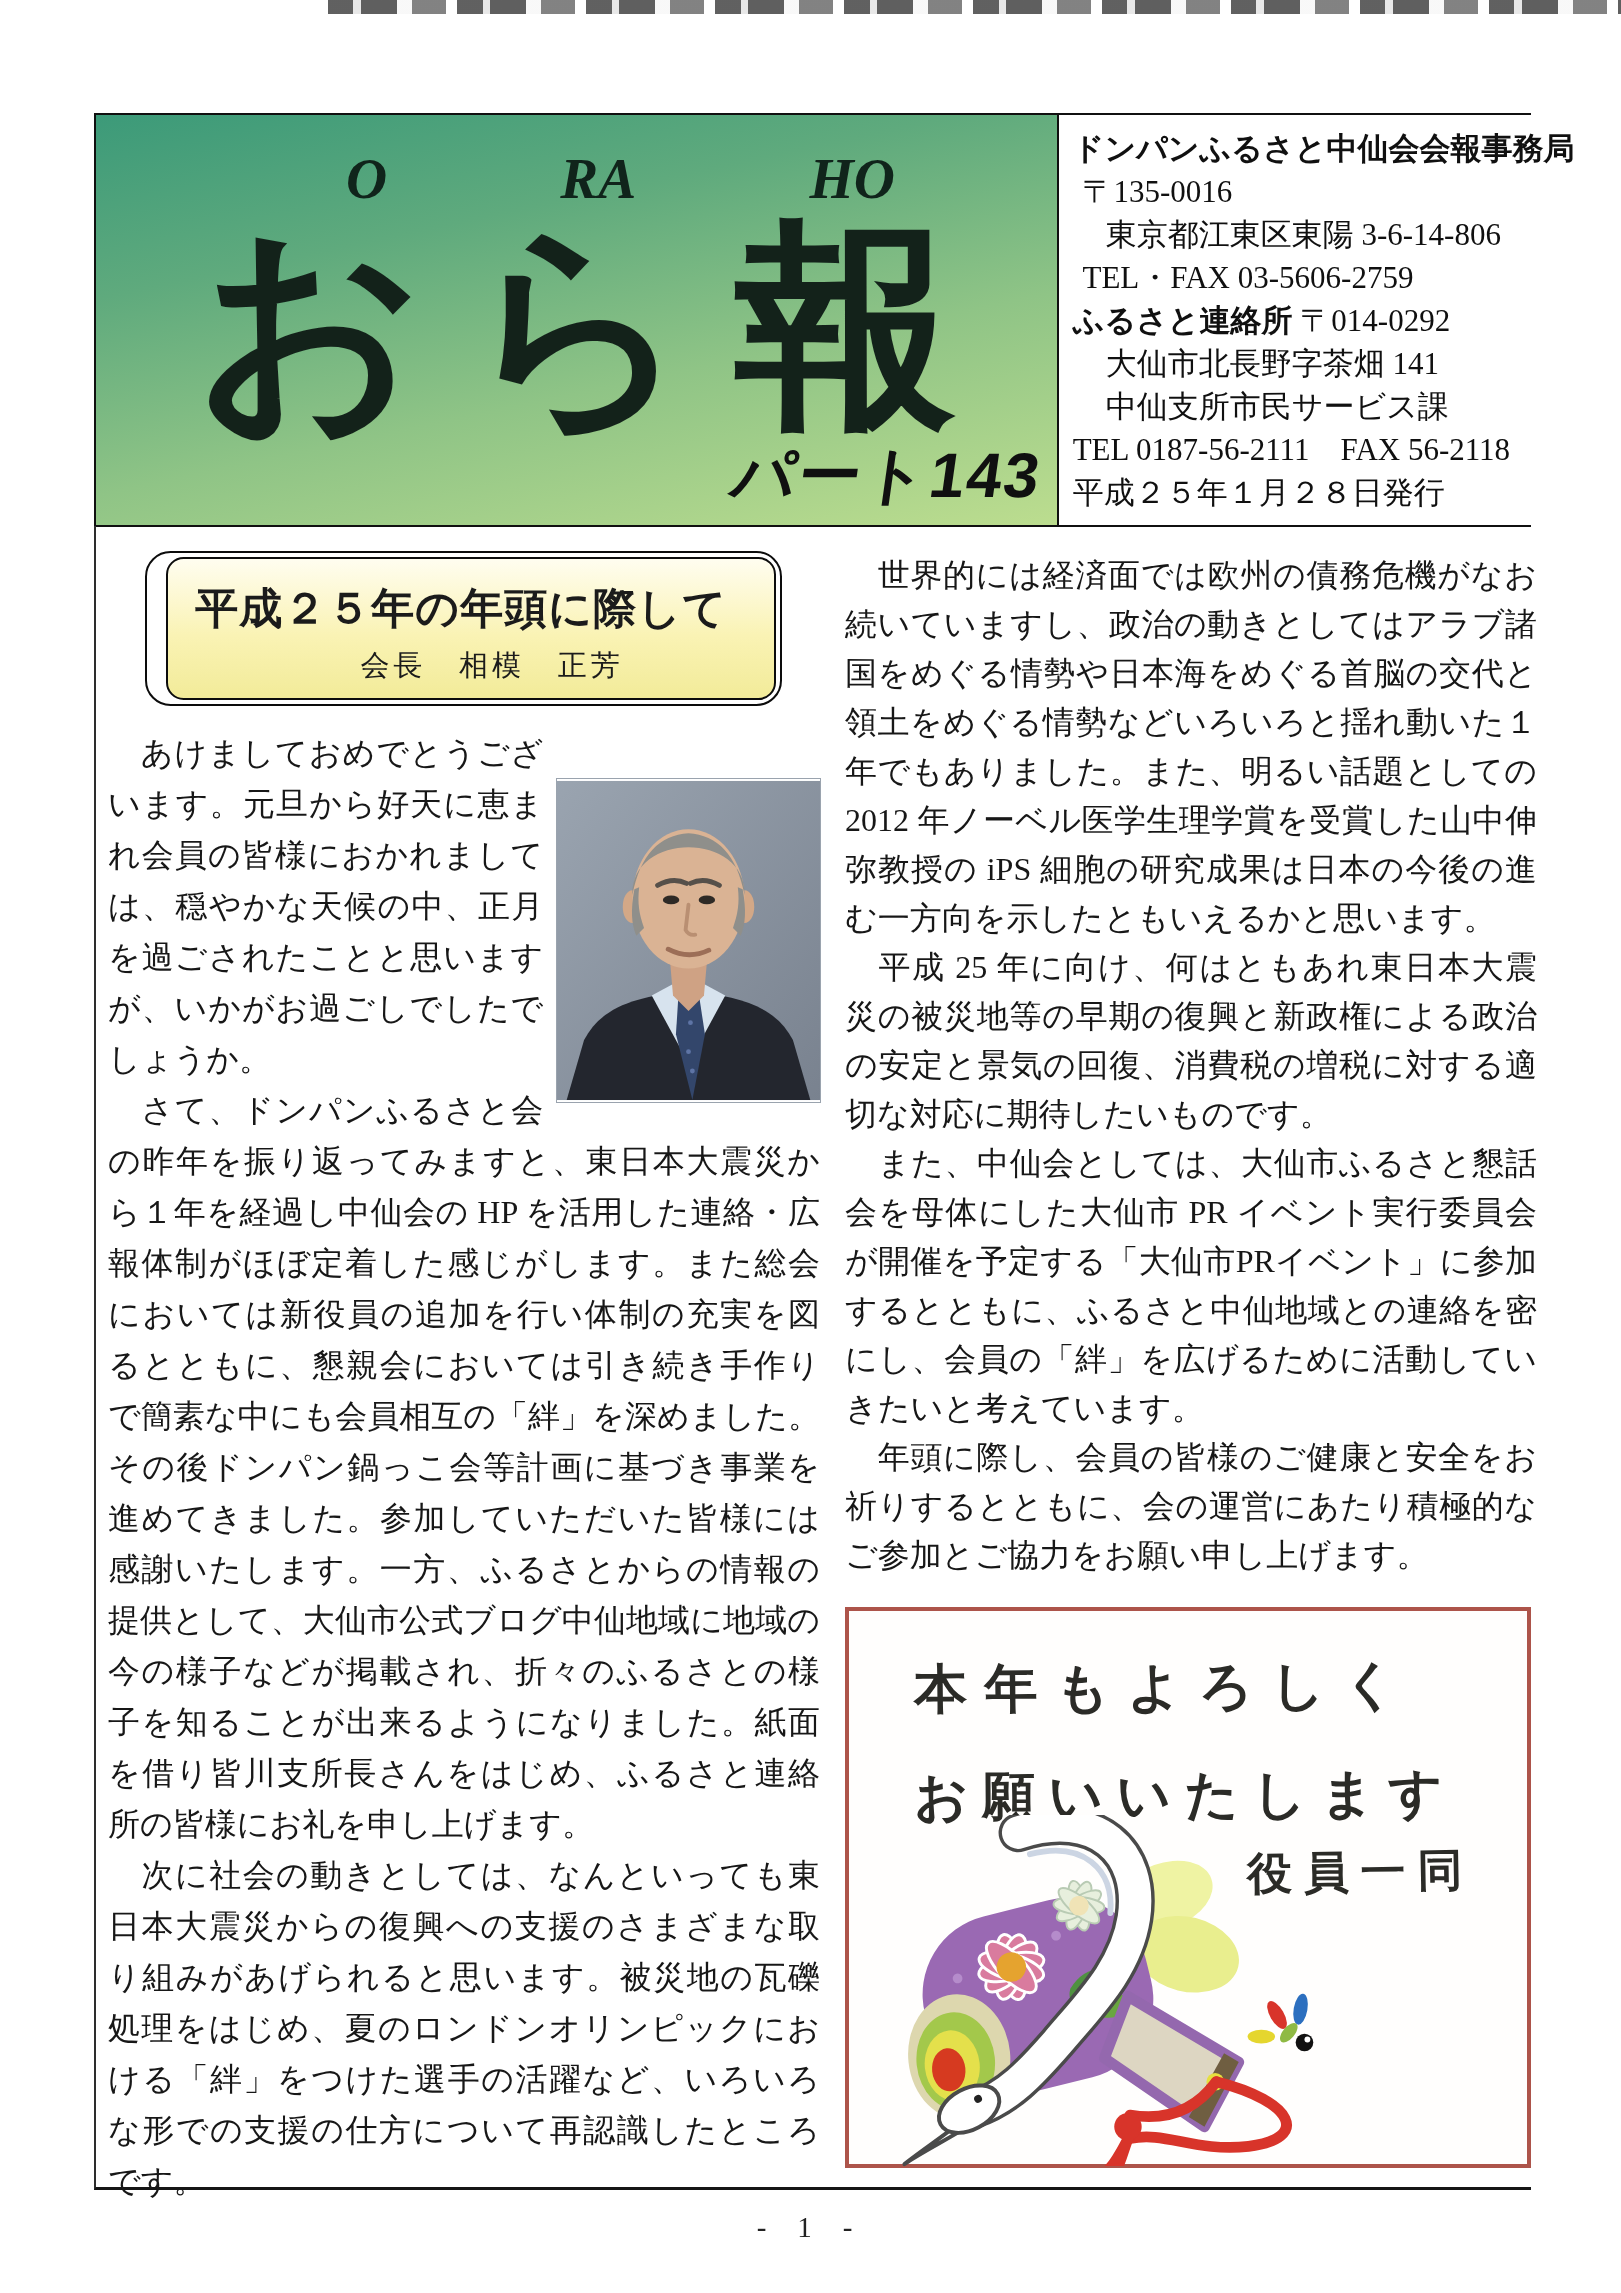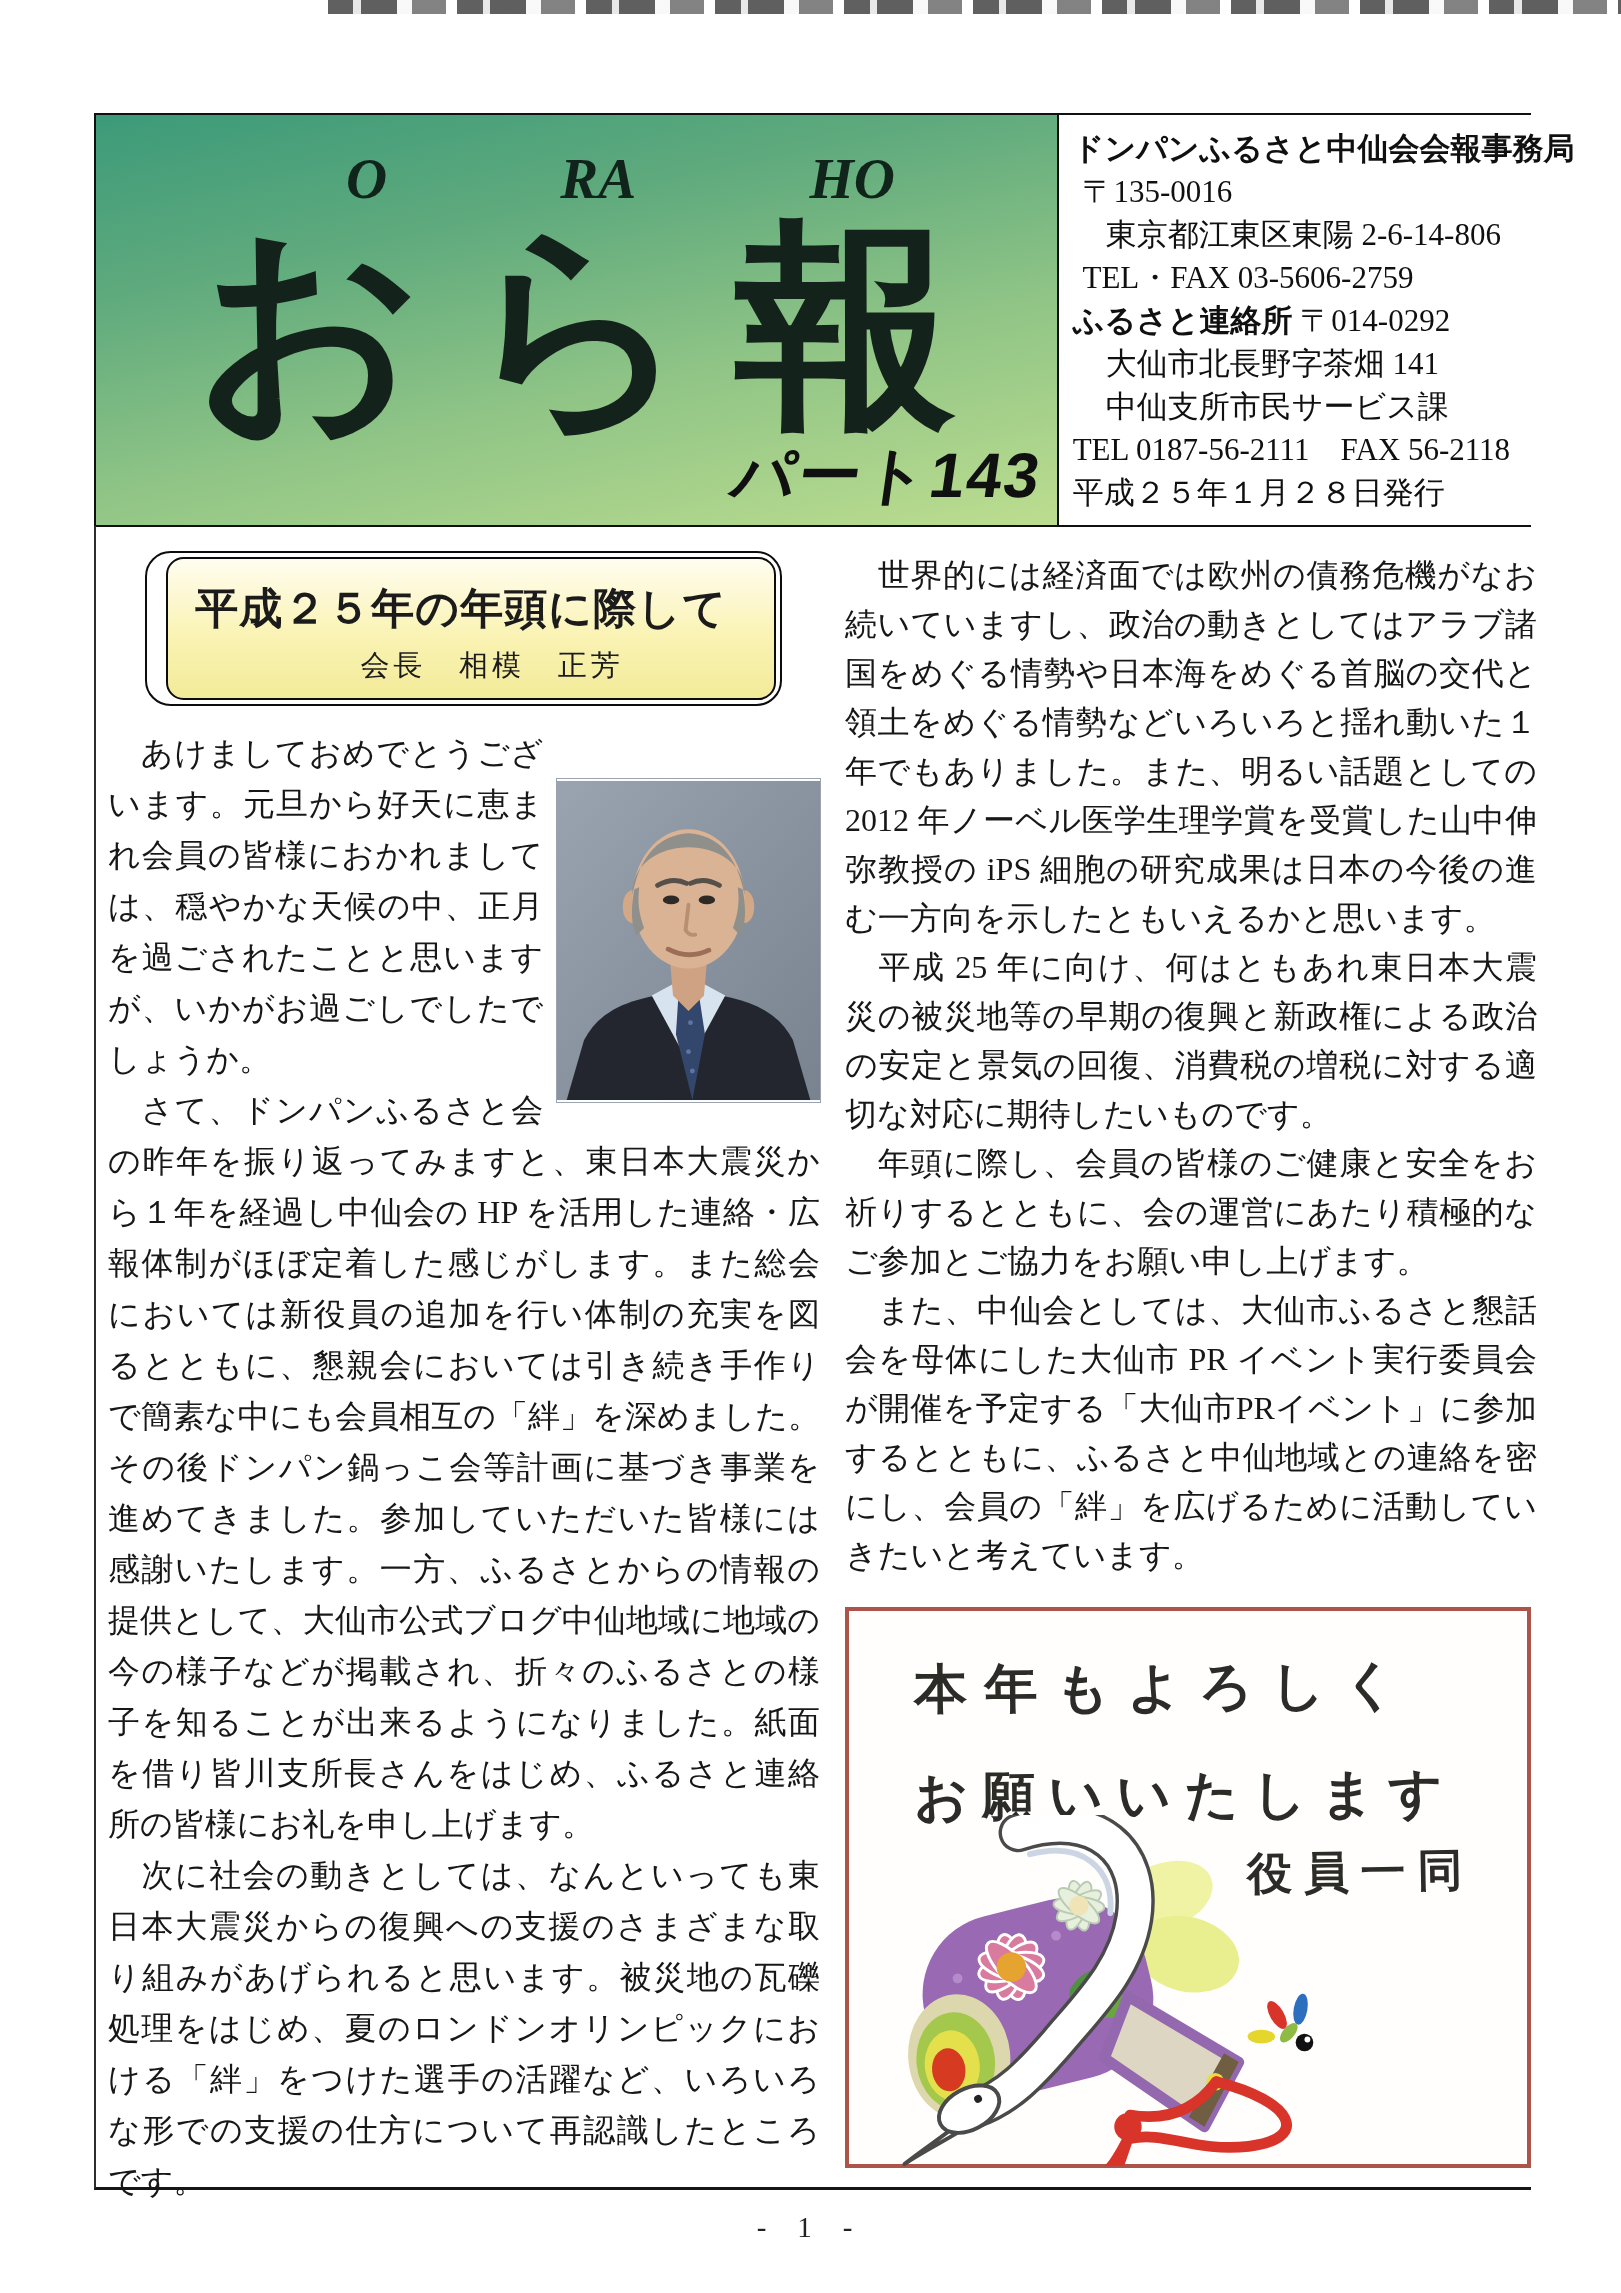--- a/index.html
+++ b/index.html
@@ -119,21 +119,21 @@
         <span>O</span>
         <span>RA</span>
         <span>HO</span>
       </div>
       <div class="main-title">おら報</div>
       <div class="part-label">パート143</div>
     </div>
     <div class="contact-pane">
       <div class="c-line gothic">ドンパンふるさと中仙会会報事務局</div>
       <div class="c-line ind1">〒135-0016</div>
-      <div class="c-line ind2">東京都江東区東陽 2-6-14-806</div>
+      <div class="c-line ind2">東京都江東区東陽 3-6-14-806</div>
       <div class="c-line ind1">TEL・FAX 03-5606-2759</div>
       <div class="c-line">
         <span class="gothic">ふるさと連絡所</span>
         <span>〒014-0292</span>
       </div>
       <div class="c-line ind2">大仙市北長野字茶畑 141</div>
       <div class="c-line ind2">中仙支所市民サービス課</div>
       <div class="c-line">TEL 0187-56-2111　FAX 56-2118</div>
       <div class="c-line">平成２５年１月２８日発行</div>
     </div>
@@ -181,22 +181,22 @@
       </div>
       <p>　あけましておめでとうございます。元旦から好天に恵まれ会員の皆様におかれましては、穏やかな天候の中、正月を過ごされたことと思いますが、いかがお過ごしでしたでしょうか。</p>
       <p>　さて、ドンパンふるさと会の昨年を振り返ってみますと、東日本大震災から１年を経過し中仙会の HP を活用した連絡・広報体制がほぼ定着した感じがします。また総会においては新役員の追加を行い体制の充実を図るとともに、懇親会においては引き続き手作りで簡素な中にも会員相互の「絆」を深めました。その後ドンパン鍋っこ会等計画に基づき事業を進めてきました。参加していただいた皆様には感謝いたします。一方、ふるさとからの情報の提供として、大仙市公式ブログ中仙地域に地域の今の様子などが掲載され、折々のふるさとの様子を知ることが出来るようになりました。紙面を借り皆川支所長さんをはじめ、ふるさと連絡所の皆様にお礼を申し上げます。</p>
       <p>　次に社会の動きとしては、なんといっても東日本大震災からの復興への支援のさまざまな取り組みがあげられると思います。被災地の瓦礫処理をはじめ、夏のロンドンオリンピックにおける「絆」をつけた選手の活躍など、いろいろな形での支援の仕方について再認識したところです。</p>
     </div>
   </div>
 
   <div class="right-col">
     <p>　世界的には経済面では欧州の債務危機がなお続いていますし、政治の動きとしてはアラブ諸国をめぐる情勢や日本海をめぐる首脳の交代と領土をめぐる情勢などいろいろと揺れ動いた１年でもありました。また、明るい話題としての 2012 年ノーベル医学生理学賞を受賞した山中伸弥教授の iPS 細胞の研究成果は日本の今後の進む一方向を示したともいえるかと思います。</p>
     <p>　平成 25 年に向け、何はともあれ東日本大震災の被災地等の早期の復興と新政権による政治の安定と景気の回復、消費税の増税に対する適切な対応に期待したいものです。</p>
+    <p>　また、中仙会としては、大仙市ふるさと懇話会を母体にした大仙市 PR イベント実行委員会が開催を予定する「大仙市PRイベント」に参加するとともに、ふるさと中仙地域との連絡を密にし、会員の「絆」を広げるために活動していきたいと考えています。</p>
     <p>　年頭に際し、会員の皆様のご健康と安全をお祈りするとともに、会の運営にあたり積極的なご参加とご協力をお願い申し上げます。</p>
-    <p>　また、中仙会としては、大仙市ふるさと懇話会を母体にした大仙市 PR イベント実行委員会が開催を予定する「大仙市PRイベント」に参加するとともに、ふるさと中仙地域との連絡を密にし、会員の「絆」を広げるために活動していきたいと考えています。</p>
   </div>
 
   <div class="greeting-box">
     <div class="brush greet1">本年もよろしく</div>
     <div class="brush greet2">お願いいたします</div>
     <div class="brush signature">役員一同</div>
     <svg class="illust" viewBox="0 0 470 360">
 
       <ellipse cx="300" cy="82" rx="50" ry="33" fill="#eff3a3" transform="rotate(-20 300 82)"></ellipse>
       <ellipse cx="322" cy="142" rx="54" ry="38" fill="#e9ee8e" transform="rotate(14 322 142)"></ellipse>

